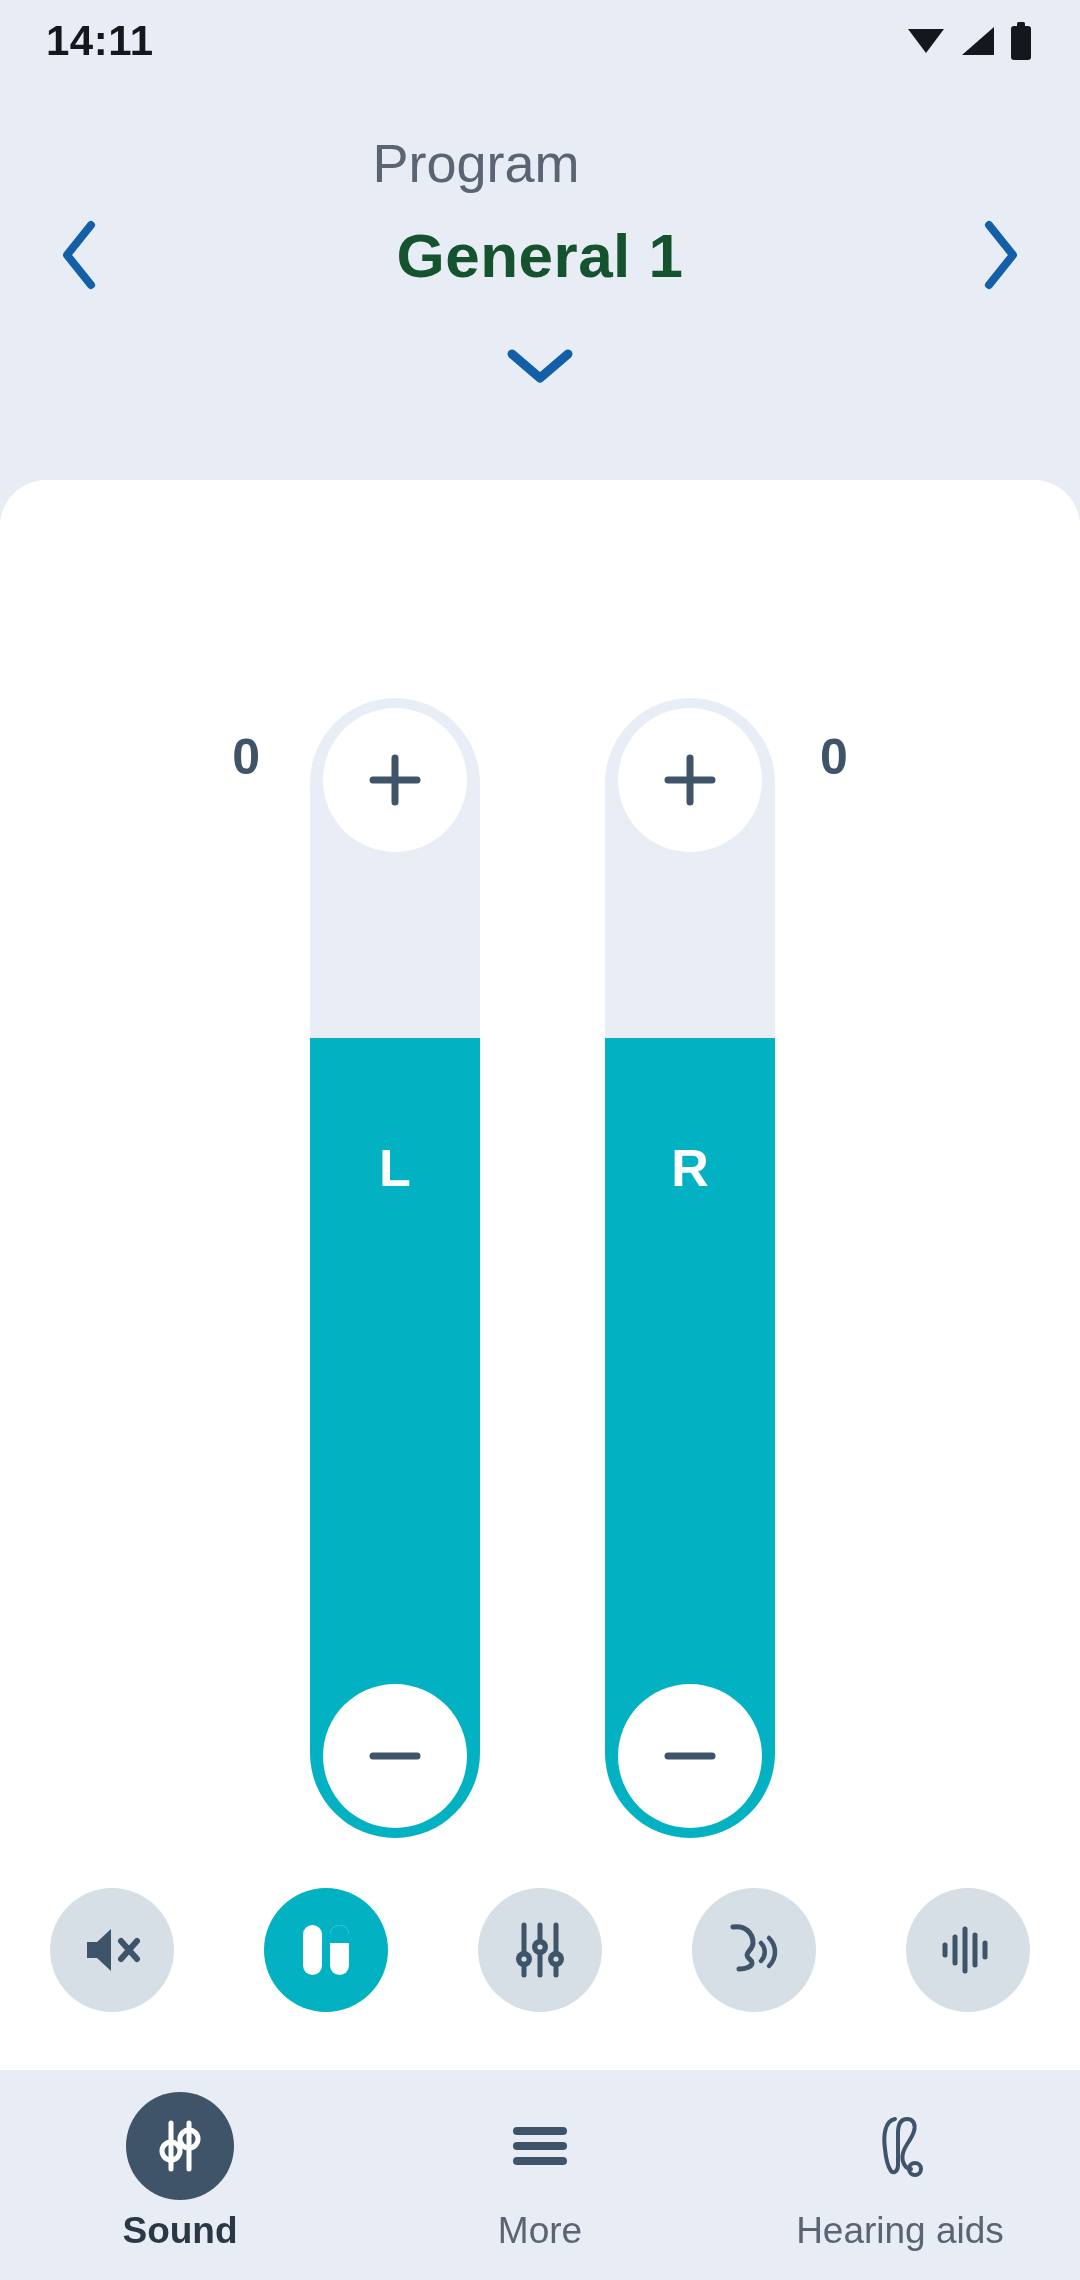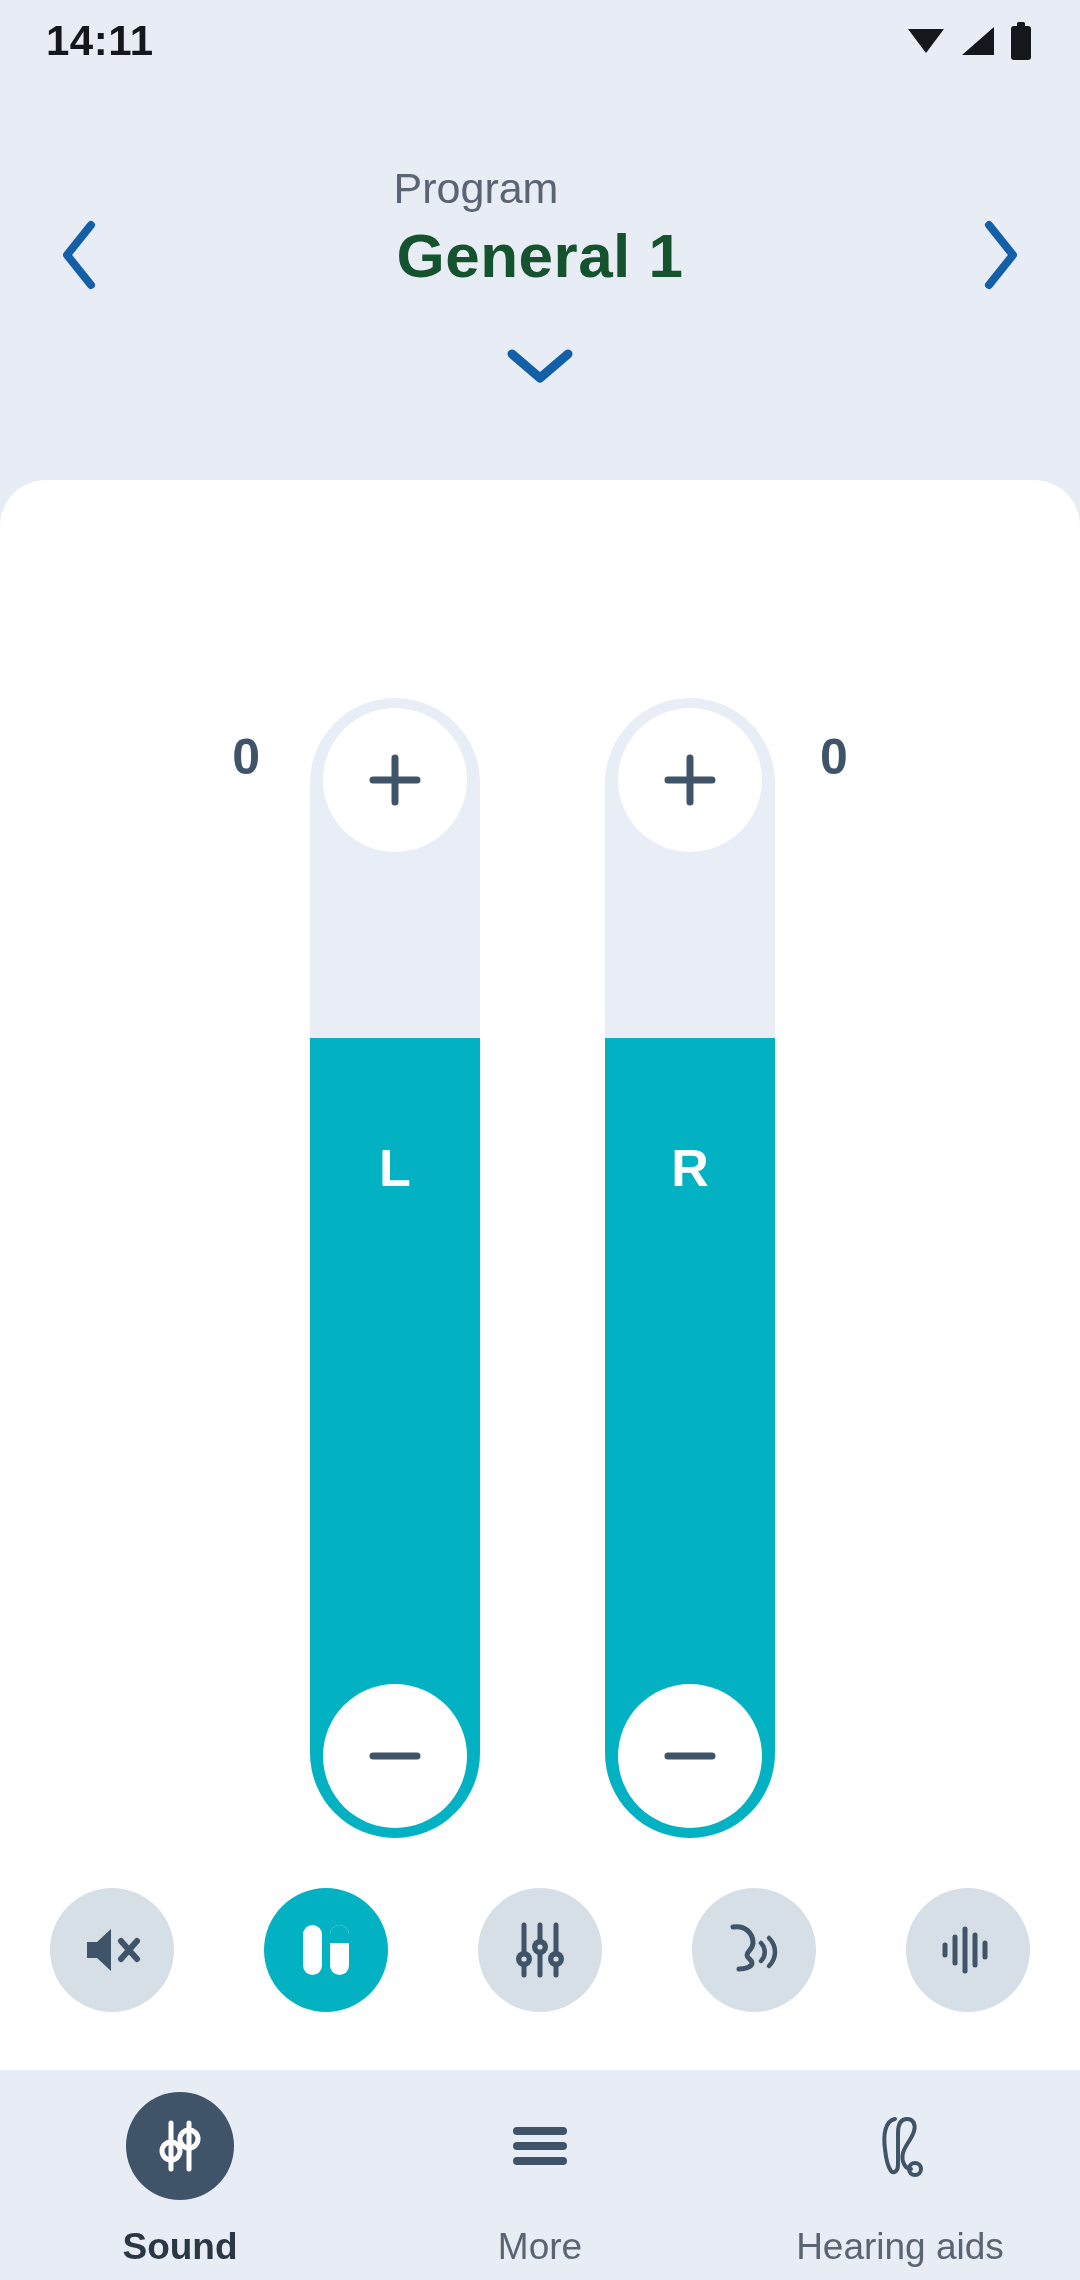--- a/index.html
+++ b/index.html
@@ -17,21 +17,21 @@
     display:flex; align-items:center; justify-content:space-between;
     padding:16px 46px;
   }
   .status-time { font-size:42px; font-weight:600; color:#14171C; letter-spacing:0.5px; }
   .status-icons { display:flex; align-items:center; gap:12px; }
 
   
   .header { position:absolute; top:82px; left:0; width:1080px; height:400px; }
   .program-label {
     position:absolute; top:50px; left:0; width:952px;
-    text-align:center; font-size:43px; color:#5A6472; font-weight:400;margin-top:32px;
+    text-align:center; font-size:54px; color:#5A6472; font-weight:400;
   }
   .program-row {
     position:absolute; top:118px; left:0; width:1080px; height:110px;
     display:flex; align-items:center; justify-content:space-between;
     padding:0 38px;
   }
   .chev-btn {
     width:84px; height:100px; display:flex; align-items:center; justify-content:center;
     cursor:pointer;
   }
@@ -102,21 +102,21 @@
 
   
   .bottomnav {
     position:absolute; bottom:0; left:0; width:1080px; height:210px;
     background:#E8ECF5;
     display:flex; align-items:flex-start; justify-content:space-around;
     padding-top:22px;
   }
   .nav-item {
     width:300px; display:flex; flex-direction:column; align-items:center;
-    cursor:pointer; gap:26px;
+    cursor:pointer; gap:10px;
   }
   .nav-icon-wrap {
     width:108px; height:108px; display:flex; align-items:center; justify-content:center;
   }
   .nav-item.active .nav-icon-wrap {
     background:#3F5468; border-radius:50%;
   }
   .nav-label { font-size:37px; color:#5A6472; font-weight:400; }
   .nav-item.active .nav-label { color:#2A3744; font-weight:700; }
 </style>

